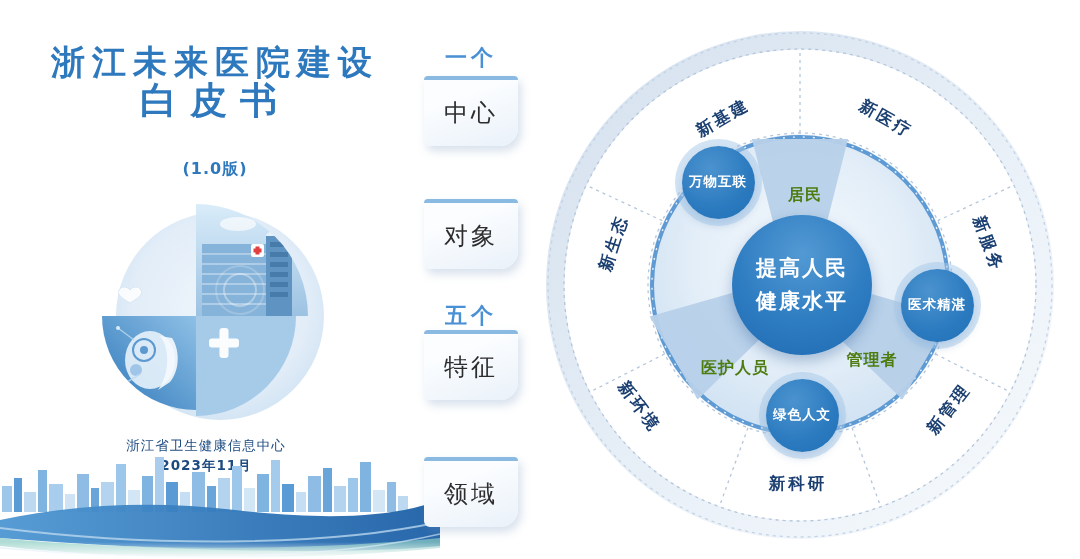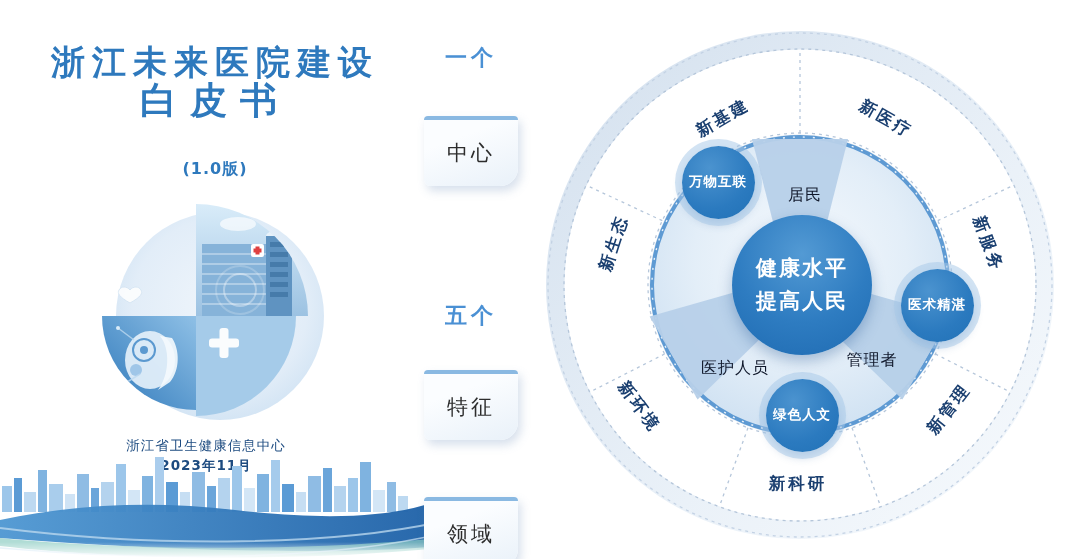--- a/index.html
+++ b/index.html
@@ -22,36 +22,36 @@
 
   
   .outline { position:absolute; left:415px; top:0px; width:140px; height:410px; }
   .o-count { position:absolute; left:0; width:112px; text-align:center;
              color:#4a90d4; font-weight:bold; font-size:22px; letter-spacing:4px; }
   .o-card  { position:absolute; left:9px; width:94px; height:66px;
              border-top:4px solid #8ab9e2; border-radius:4px 4px 18px 6px;
              background:linear-gradient(160deg,#fbfdff 30%,#e9f1f9 100%);
              box-shadow:3px 5px 10px rgba(110,145,185,.28);
              display:flex; align-items:center; justify-content:center;
-             font-size:21px; color:#2d2d2d; letter-spacing:3px;margin-top:40px; }
+             font-size:24px; color:#2d2d2d; letter-spacing:3px; }
 
   
   .diagram { position:absolute; left:540px; top:25px; width:520px; height:520px; }
   .diagram svg.rings { position:absolute; left:0; top:0; }
   .bubble { position:absolute; border-radius:50%; display:flex; align-items:center;
             justify-content:center; color:#fff; font-weight:bold; }
   .center-circle { left:192px; top:190px; width:140px; height:140px;
     background:radial-gradient(circle at 50% 28%, #539ad4 0%, #2e7cc1 55%, #1f6bb2 100%);
     box-shadow:0 6px 14px rgba(40,90,150,.35);
     font-size:21px; letter-spacing:2px; line-height:1.55; }
   .satellite { width:73px; height:73px; font-size:13.5px; letter-spacing:1px; white-space:nowrap;
     background:radial-gradient(circle at 38% 30%, #4b93cf 0%, #2b7abf 60%, #2171b6 100%);
     box-shadow:0 0 0 7px rgba(165,199,232,.5), 0 5px 10px rgba(60,110,170,.3); }
-  .obj-label { position:absolute; transform:translate(-50%,-50%); color:#0f172a;
-               font-weight:normal; font-size:16px; letter-spacing:1px; white-space:nowrap; }
+  .obj-label { position:absolute; transform:translate(-50%,-50%); color:#4d7c0f;
+               font-weight:bold; font-size:16px; letter-spacing:1px; white-space:nowrap; }
   .domain-label { position:absolute; color:#1a3f70; font-weight:bold; font-size:16.5px;
                   letter-spacing:3px; white-space:nowrap; }
 </style>
 </head>
 <body>
 
 <div class="page">
 
   <section class="cover">
     <div class="cover-text cover-title">浙江未来医院建设</div>
@@ -204,20 +204,23 @@
       </g>
     </svg>
   </section>
 
   <section class="outline">
     <div class="o-count" style="top:43px">一个</div>
     <div class="o-card" style="top:76px">
         <span>中心</span>
       </div>
 
+    <div class="o-card" style="top:199px">
+        <span>对象</span>
+      </div>
 
     <div class="o-count" style="top:301px">五个</div>
     <div class="o-card" style="top:330px">
         <span>特征</span>
       </div>
 
     <div class="o-card" style="top:457px">
         <span>领域</span>
       </div>
   </section>
@@ -269,22 +272,22 @@
     <div class="obj-label" style="left:265px; top:170px;">居民</div>
     <div class="obj-label" style="left:195px; top:343px;">医护人员</div>
     <div class="obj-label" style="left:332px; top:335px;">管理者</div>
 
     <div class="bubble satellite" style="left:141.5px; top:120.5px;">万物互联</div>
     <div class="bubble satellite" style="left:360.5px; top:243.5px;">医术精湛</div>
     <div class="bubble satellite" style="left:225.5px; top:353.5px;">绿色人文</div>
 
     <div class="bubble center-circle">
       <div>
+        <div>提高人民</div>
         <div>健康水平</div>
-        <div>提高人民</div>
       </div>
     </div>
 
     <div class="domain-label" style="left:183px; top:93px;  transform:translate(-50%,-50%) rotate(-30deg);">新基建</div>
     <div class="domain-label" style="left:346px; top:94px;  transform:translate(-50%,-50%) rotate(30deg);">新医疗</div>
     <div class="domain-label" style="left:448px; top:219px; transform:translate(-50%,-50%) rotate(70deg);">新服务</div>
     <div class="domain-label" style="left:409px; top:384px; transform:translate(-50%,-50%) rotate(-52deg);">新管理</div>
     <div class="domain-label" style="left:258px; top:459px; transform:translate(-50%,-50%);">新科研</div>
     <div class="domain-label" style="left:99px;  top:382px; transform:translate(-50%,-50%) rotate(54deg);">新环境</div>
     <div class="domain-label" style="left:74px;  top:218px; transform:translate(-50%,-50%) rotate(-72deg);">新生态</div>

